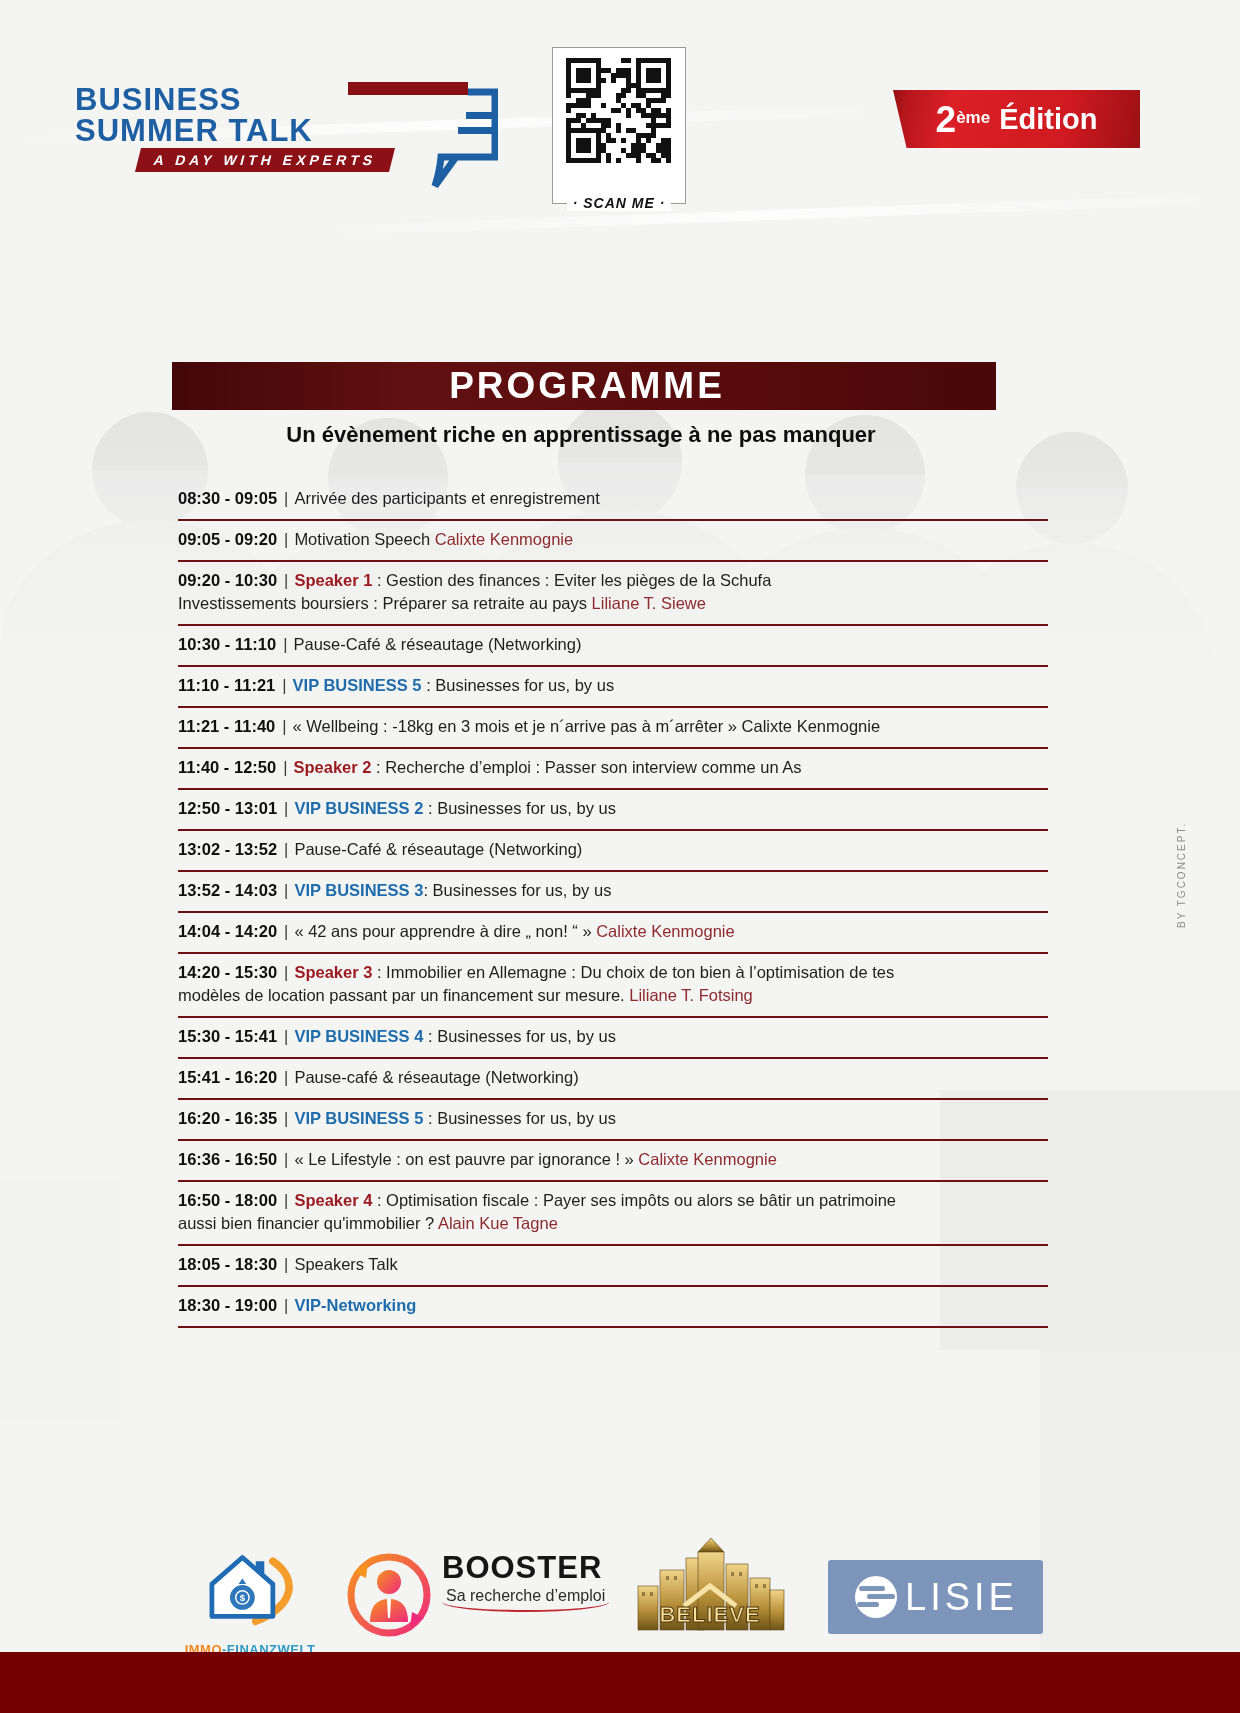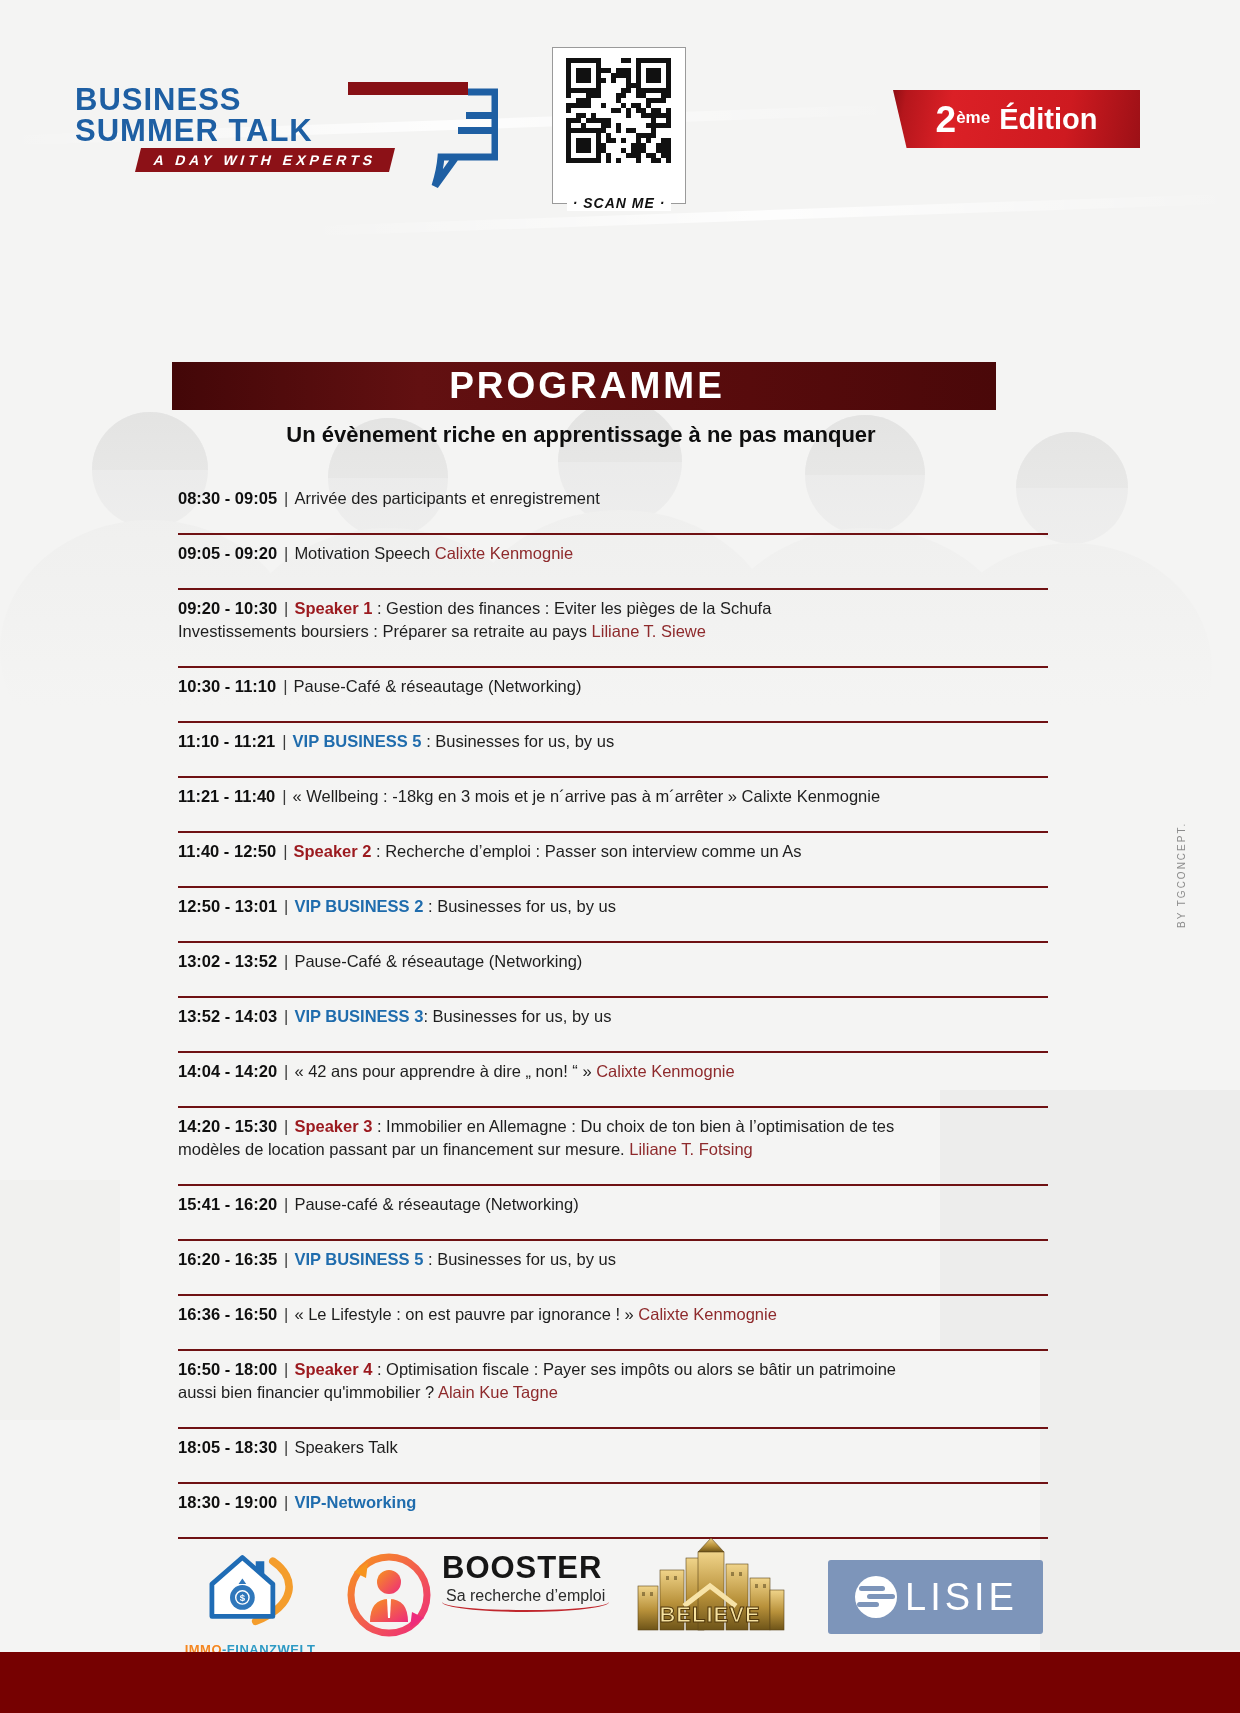--- a/index.html
+++ b/index.html
@@ -42,21 +42,21 @@
   
   .band{position:absolute;left:172px;top:362px;width:818px;height:48px;
     background:linear-gradient(90deg,#430708,#621011 30%,#570b0c 70%,#4a0809);
     display:flex;align-items:center;justify-content:center;padding-left:6px;}
   .band-title{color:#fff;font-size:37px;font-weight:bold;letter-spacing:3px;}
   .subtitle{position:absolute;left:172px;top:422px;width:818px;text-align:center;
     font-size:22px;font-weight:bold;color:#0e0e0e;}
 
   
   .list{position:absolute;left:178px;top:480px;width:870px;font-size:16.5px;line-height:23px;}
-  .row{border-bottom:2.5px solid #6f1113;padding:7px 0 23px;}
+  .row{border-bottom:2.5px solid #6f1113;padding:7px 0 9px;}
   .time{font-weight:bold;color:#0f0f0f;}
   .pipe{color:#3c3c3c;padding:0 6px 0 7px;}
   .seg-plain{color:#1e1e1e;}
   .seg-speaker{color:#9b191e;font-weight:bold;}
   .seg-vip{color:#1f6cad;font-weight:bold;}
   .seg-name{color:#8e2a2c;}
 
   
   .credit{position:absolute;left:1176px;top:815px;width:20px;height:120px;
     writing-mode:vertical-rl;transform:rotate(180deg);
@@ -319,20 +319,23 @@
         <div class="line"><span class="time">13:52 - 14:03</span><span class="pipe">|</span><span class="seg-vip">VIP BUSINESS 3</span><span class="seg-plain">: Businesses for us, by us</span></div>
       </div>
       <div class="row">
         <div class="line"><span class="time">14:04 - 14:20</span><span class="pipe">|</span><span class="seg-plain">« 42 ans pour apprendre à dire „ non! “ » </span><span class="seg-name">Calixte Kenmognie</span></div>
       </div>
       <div class="row">
         <div class="line"><span class="time">14:20 - 15:30</span><span class="pipe">|</span><span class="seg-speaker">Speaker 3</span><span class="seg-plain"> : Immobilier en Allemagne : Du choix de ton bien à l’optimisation de tes</span></div>
         <div class="line"><span class="seg-plain">modèles de location passant par un financement sur mesure. </span><span class="seg-name">Liliane T. Fotsing</span></div>
       </div>
       <div class="row">
+        <div class="line"><span class="time">15:30 - 15:41</span><span class="pipe">|</span><span class="seg-vip">VIP BUSINESS 4</span><span class="seg-plain"> : Businesses for us, by us</span></div>
+      </div>
+      <div class="row">
         <div class="line"><span class="time">15:41 - 16:20</span><span class="pipe">|</span><span class="seg-plain">Pause-café &amp; réseautage (Networking)</span></div>
       </div>
       <div class="row">
         <div class="line"><span class="time">16:20 - 16:35</span><span class="pipe">|</span><span class="seg-vip">VIP BUSINESS 5</span><span class="seg-plain"> : Businesses for us, by us</span></div>
       </div>
       <div class="row">
         <div class="line"><span class="time">16:36 - 16:50</span><span class="pipe">|</span><span class="seg-plain">« Le Lifestyle : on est pauvre par ignorance ! » </span><span class="seg-name">Calixte Kenmognie</span></div>
       </div>
       <div class="row">
         <div class="line"><span class="time">16:50 - 18:00</span><span class="pipe">|</span><span class="seg-speaker">Speaker 4</span><span class="seg-plain"> : Optimisation fiscale : Payer ses impôts ou alors se bâtir un patrimoine</span></div>

